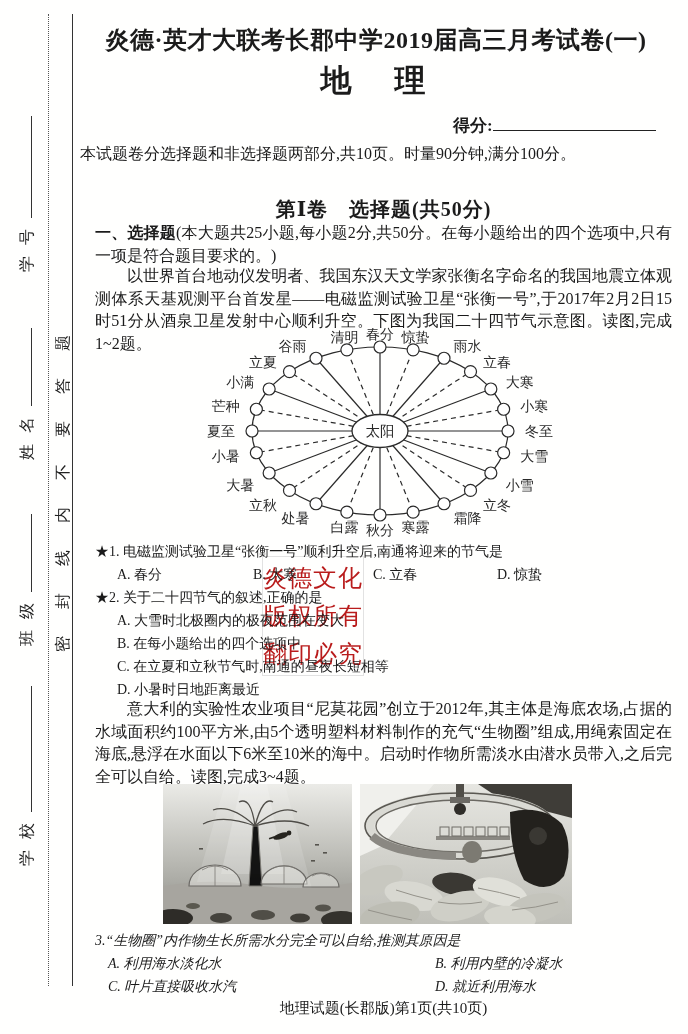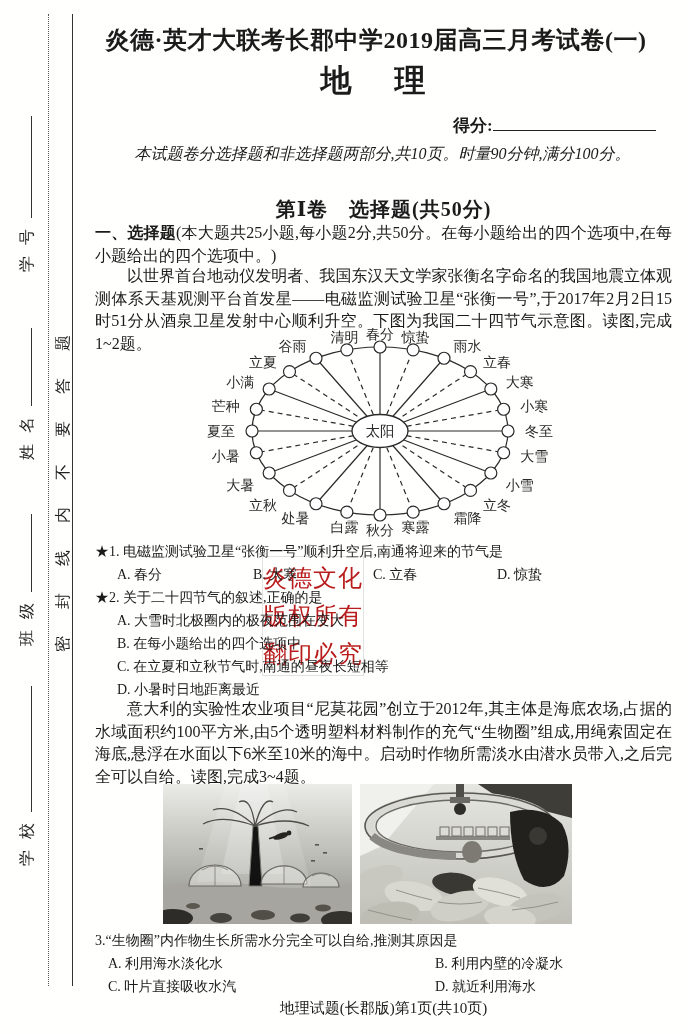--- a/index.html
+++ b/index.html
@@ -20,21 +20,21 @@
              text-align:center;padding:2px 0;}
   .watermark div{font-size:24px;line-height:38px;color:#b91c1c;letter-spacing:1px;
                  font-family:"Liberation Sans","DejaVu Sans",sans-serif;}
   
   .title{left:80px;top:24px;width:592px;text-align:center;font-size:24px;font-weight:bold;
          letter-spacing:0.5px;z-index:2;}
   .subject{left:80px;top:60px;width:592px;text-align:center;font-size:31px;font-weight:bold;
            letter-spacing:6px;z-index:2;}
   .score-row{left:453px;top:114px;font-size:17px;font-weight:bold;z-index:2;}
   .score-blank{display:inline-block;width:163px;border-bottom:1.5px solid #222;height:16px;}
-  .instructions{left:94px;top:144px;width:577px;text-align:center;font-size:16px;z-index:2;font-style:italic;}
+  .instructions{left:80px;top:144px;width:577px;font-size:16px;z-index:2;}
   .section-title{left:95px;top:196px;width:577px;text-align:center;font-size:20px;
                  font-weight:bold;letter-spacing:1px;z-index:2;}
   .part-heading{left:95px;top:222px;width:577px;font-size:16px;line-height:22.5px;
                 text-align:justify;z-index:2;}
   .part-heading .lead{font-weight:bold;}
   
   .passage{left:95px;width:577px;font-size:16px;line-height:22.6px;text-align:justify;
            text-indent:2em;z-index:2;}
   
   .diagram{left:178px;top:332px;width:420px;height:208px;z-index:2;}
@@ -83,21 +83,21 @@
   </div>
 
   <div class="abs title">炎德·英才大联考长郡中学2019届高三月考试卷(一)</div>
   <div class="abs subject">地　理</div>
   <div class="abs score-row">
     <span>得分:</span><span class="score-blank"></span>
   </div>
   <div class="abs instructions">本试题卷分选择题和非选择题两部分,共10页。时量90分钟,满分100分。</div>
   <div class="abs section-title">第Ⅰ卷　选择题(共50分)</div>
   <div class="abs part-heading">
-    <span class="lead">一、选择题</span><span>(本大题共25小题,每小题2分,共50分。在每小题给出的四个选项中,在每小题给出的四个选项中。)</span>
+    <span class="lead">一、选择题</span><span>(本大题共25小题,每小题2分,共50分。在每小题给出的四个选项中,只有一项是符合题目要求的。)</span>
   </div>
 
   <div class="abs passage" style="top:265px;">以世界首台地动仪发明者、我国东汉天文学家张衡名字命名的我国地震立体观测体系天基观测平台首发星——电磁监测试验卫星“张衡一号”,于2017年2月2日15时51分从酒泉卫星发射中心顺利升空。下图为我国二十四节气示意图。读图,完成1~2题。</div>
 
   <div class="abs diagram">
     <svg width="420" height="208" viewBox="0 0 420 208" xmlns="http://www.w3.org/2000/svg">
         <line x1="202" y1="99" x2="202" y2="15" stroke="#2a2a2a" stroke-width="1.2"></line>
         <line x1="202" y1="99" x2="235.12883777312265" y2="17.86223059171826" stroke="#2a2a2a" stroke-width="1.2" stroke-dasharray="5 4"></line>
         <line x1="202" y1="99" x2="266" y2="26.25386608210715" stroke="#2a2a2a" stroke-width="1.2"></line>
         <line x1="202" y1="99" x2="292.5096679918781" y2="39.60303038033001" stroke="#2a2a2a" stroke-width="1.2" stroke-dasharray="5 4"></line>
@@ -298,21 +298,21 @@
       <g stroke="#94928a" stroke-width="1" fill="none">
         <path d="M36,106 Q54,112 72,116"></path>
           <path d="M78,118 Q100,122 122,118"></path>
         <path d="M118,104 Q140,108 160,114"></path>
           <path d="M152,126 Q176,124 198,118"></path>
         <path d="M8,126 Q30,132 52,136"></path>
       </g>
     </svg>
   </div>
 
-  <div class="abs question" style="top:929px;">
+  <div class="abs question" style="top:929px;font-style:italic;">
     <div class="q-line"><span></span><span>3.</span><span>“生物圈”内作物生长所需水分完全可以自给,推测其原因是</span></div>
     <div class="opt-row">
       <span class="opt-col-l">A. 利用海水淡化水</span>
       <span class="opt-col-r">B. 利用内壁的冷凝水</span>
     </div>
     <div class="opt-row">
       <span class="opt-col-l">C. 叶片直接吸收水汽</span>
       <span class="opt-col-r">D. 就近利用海水</span>
     </div>
   </div>

